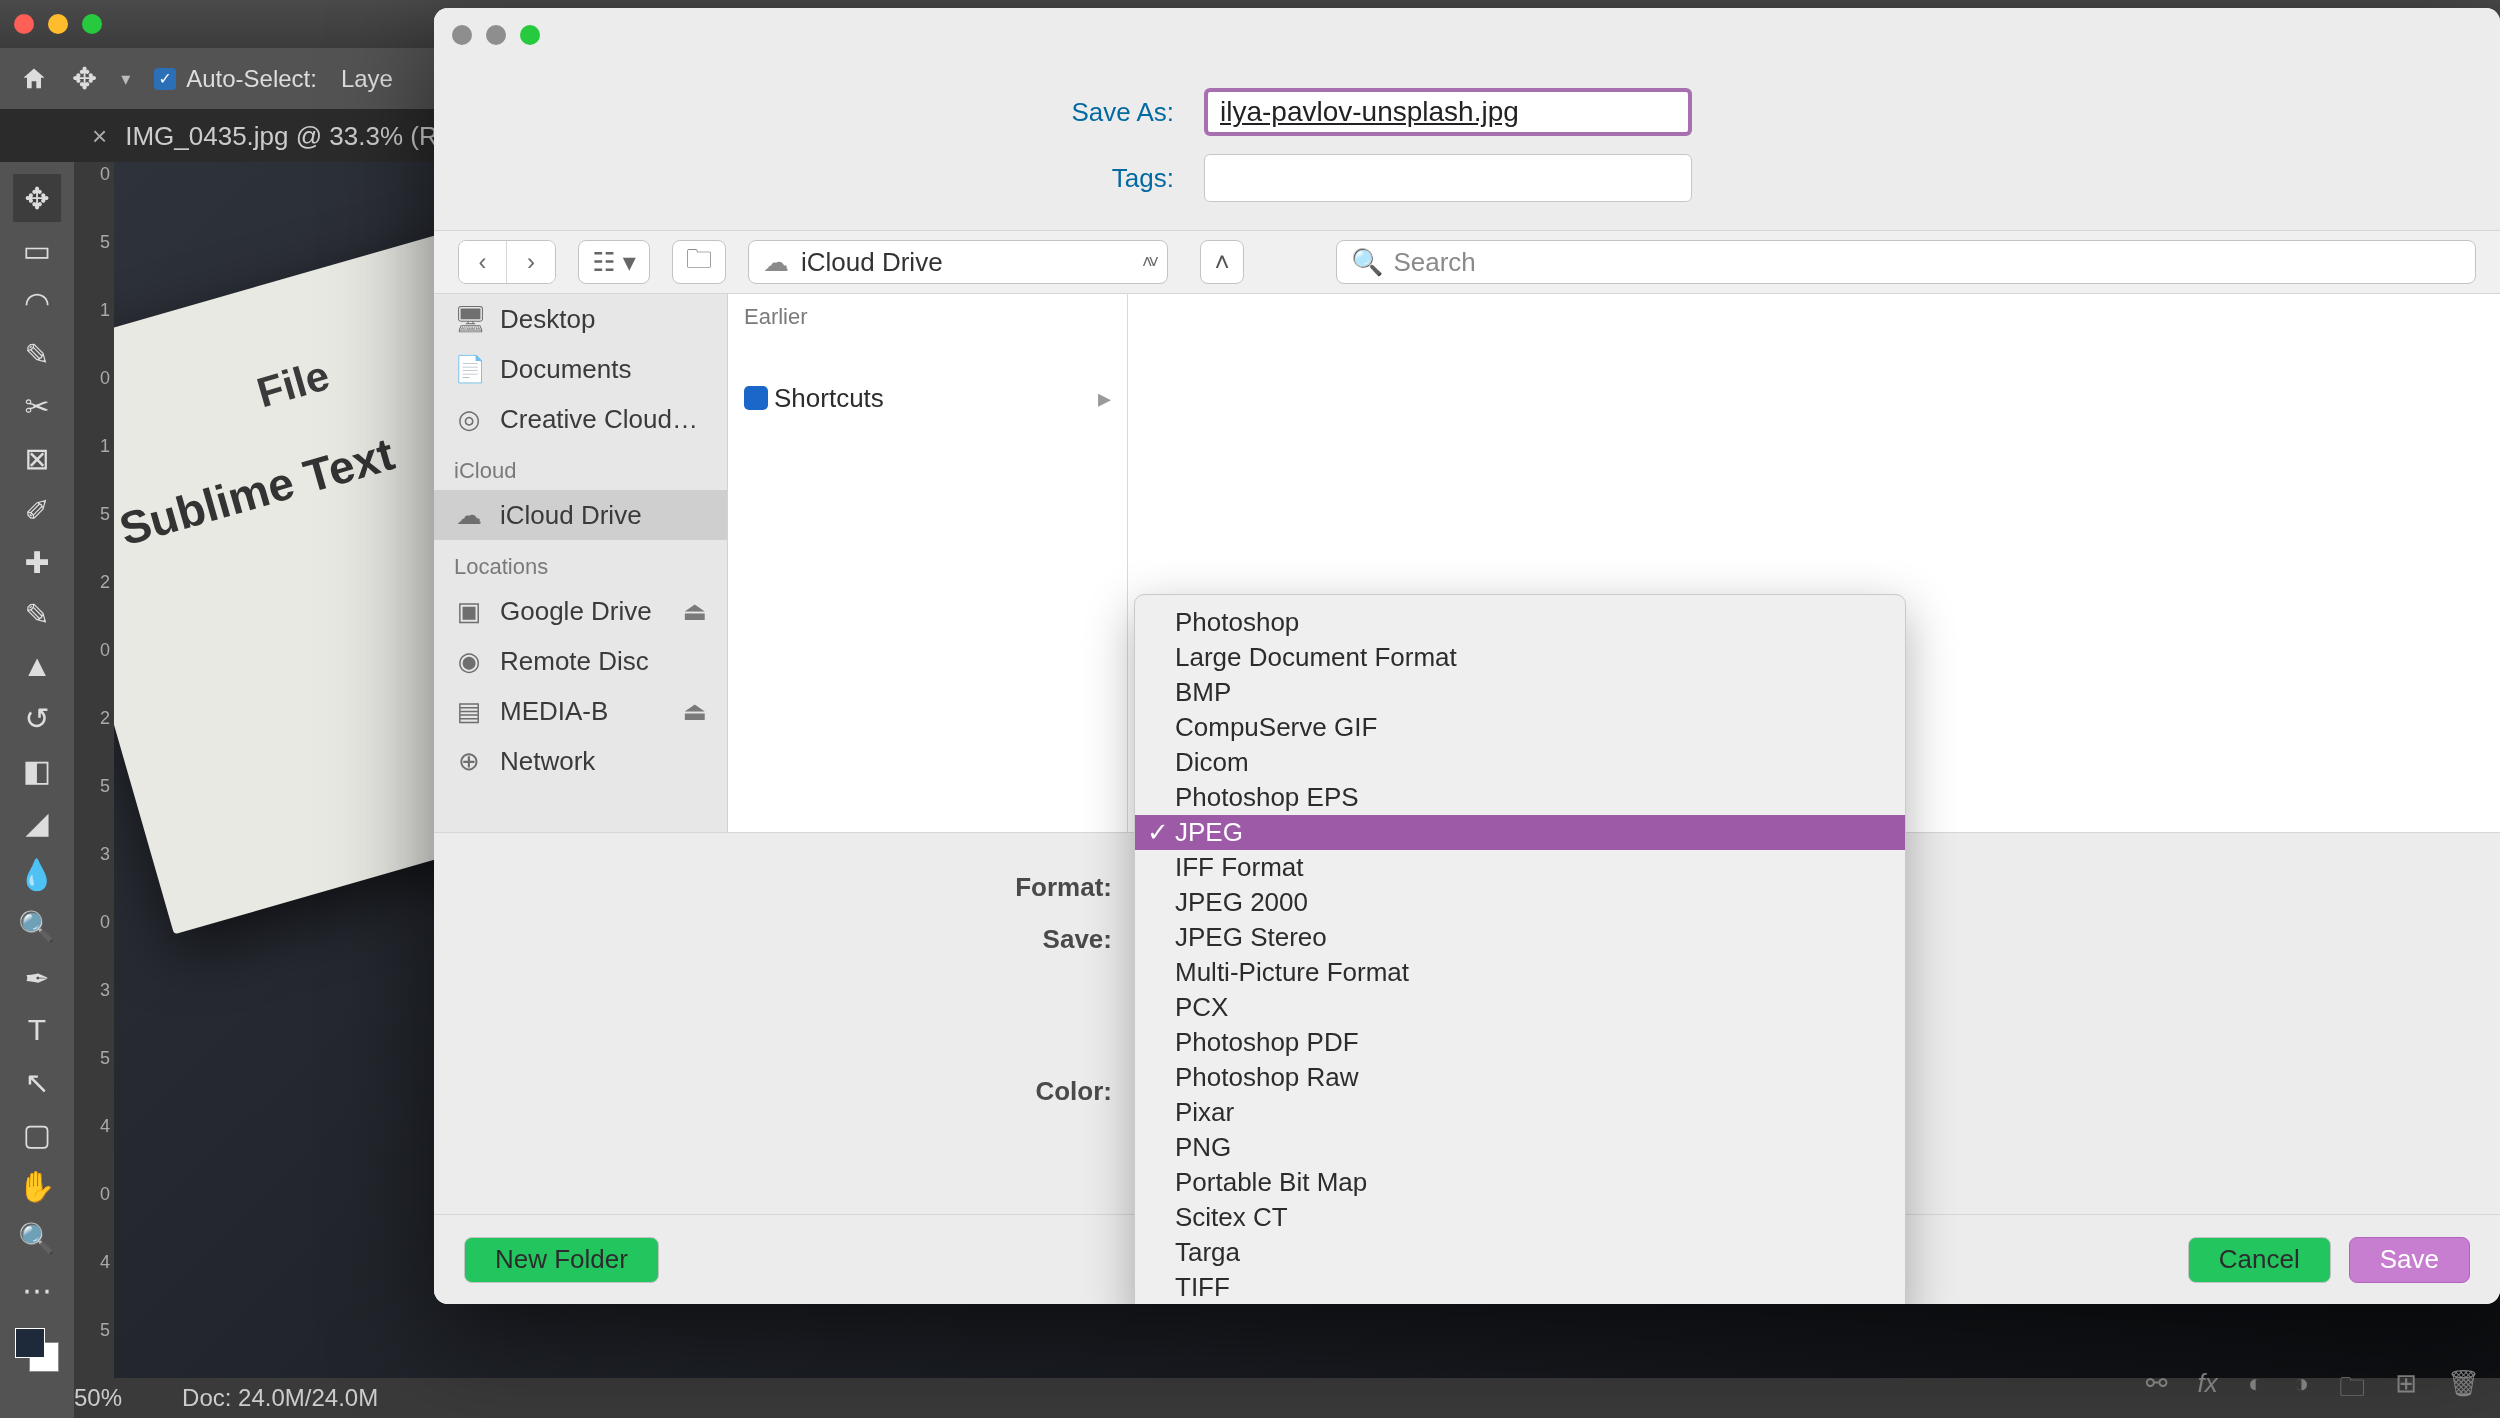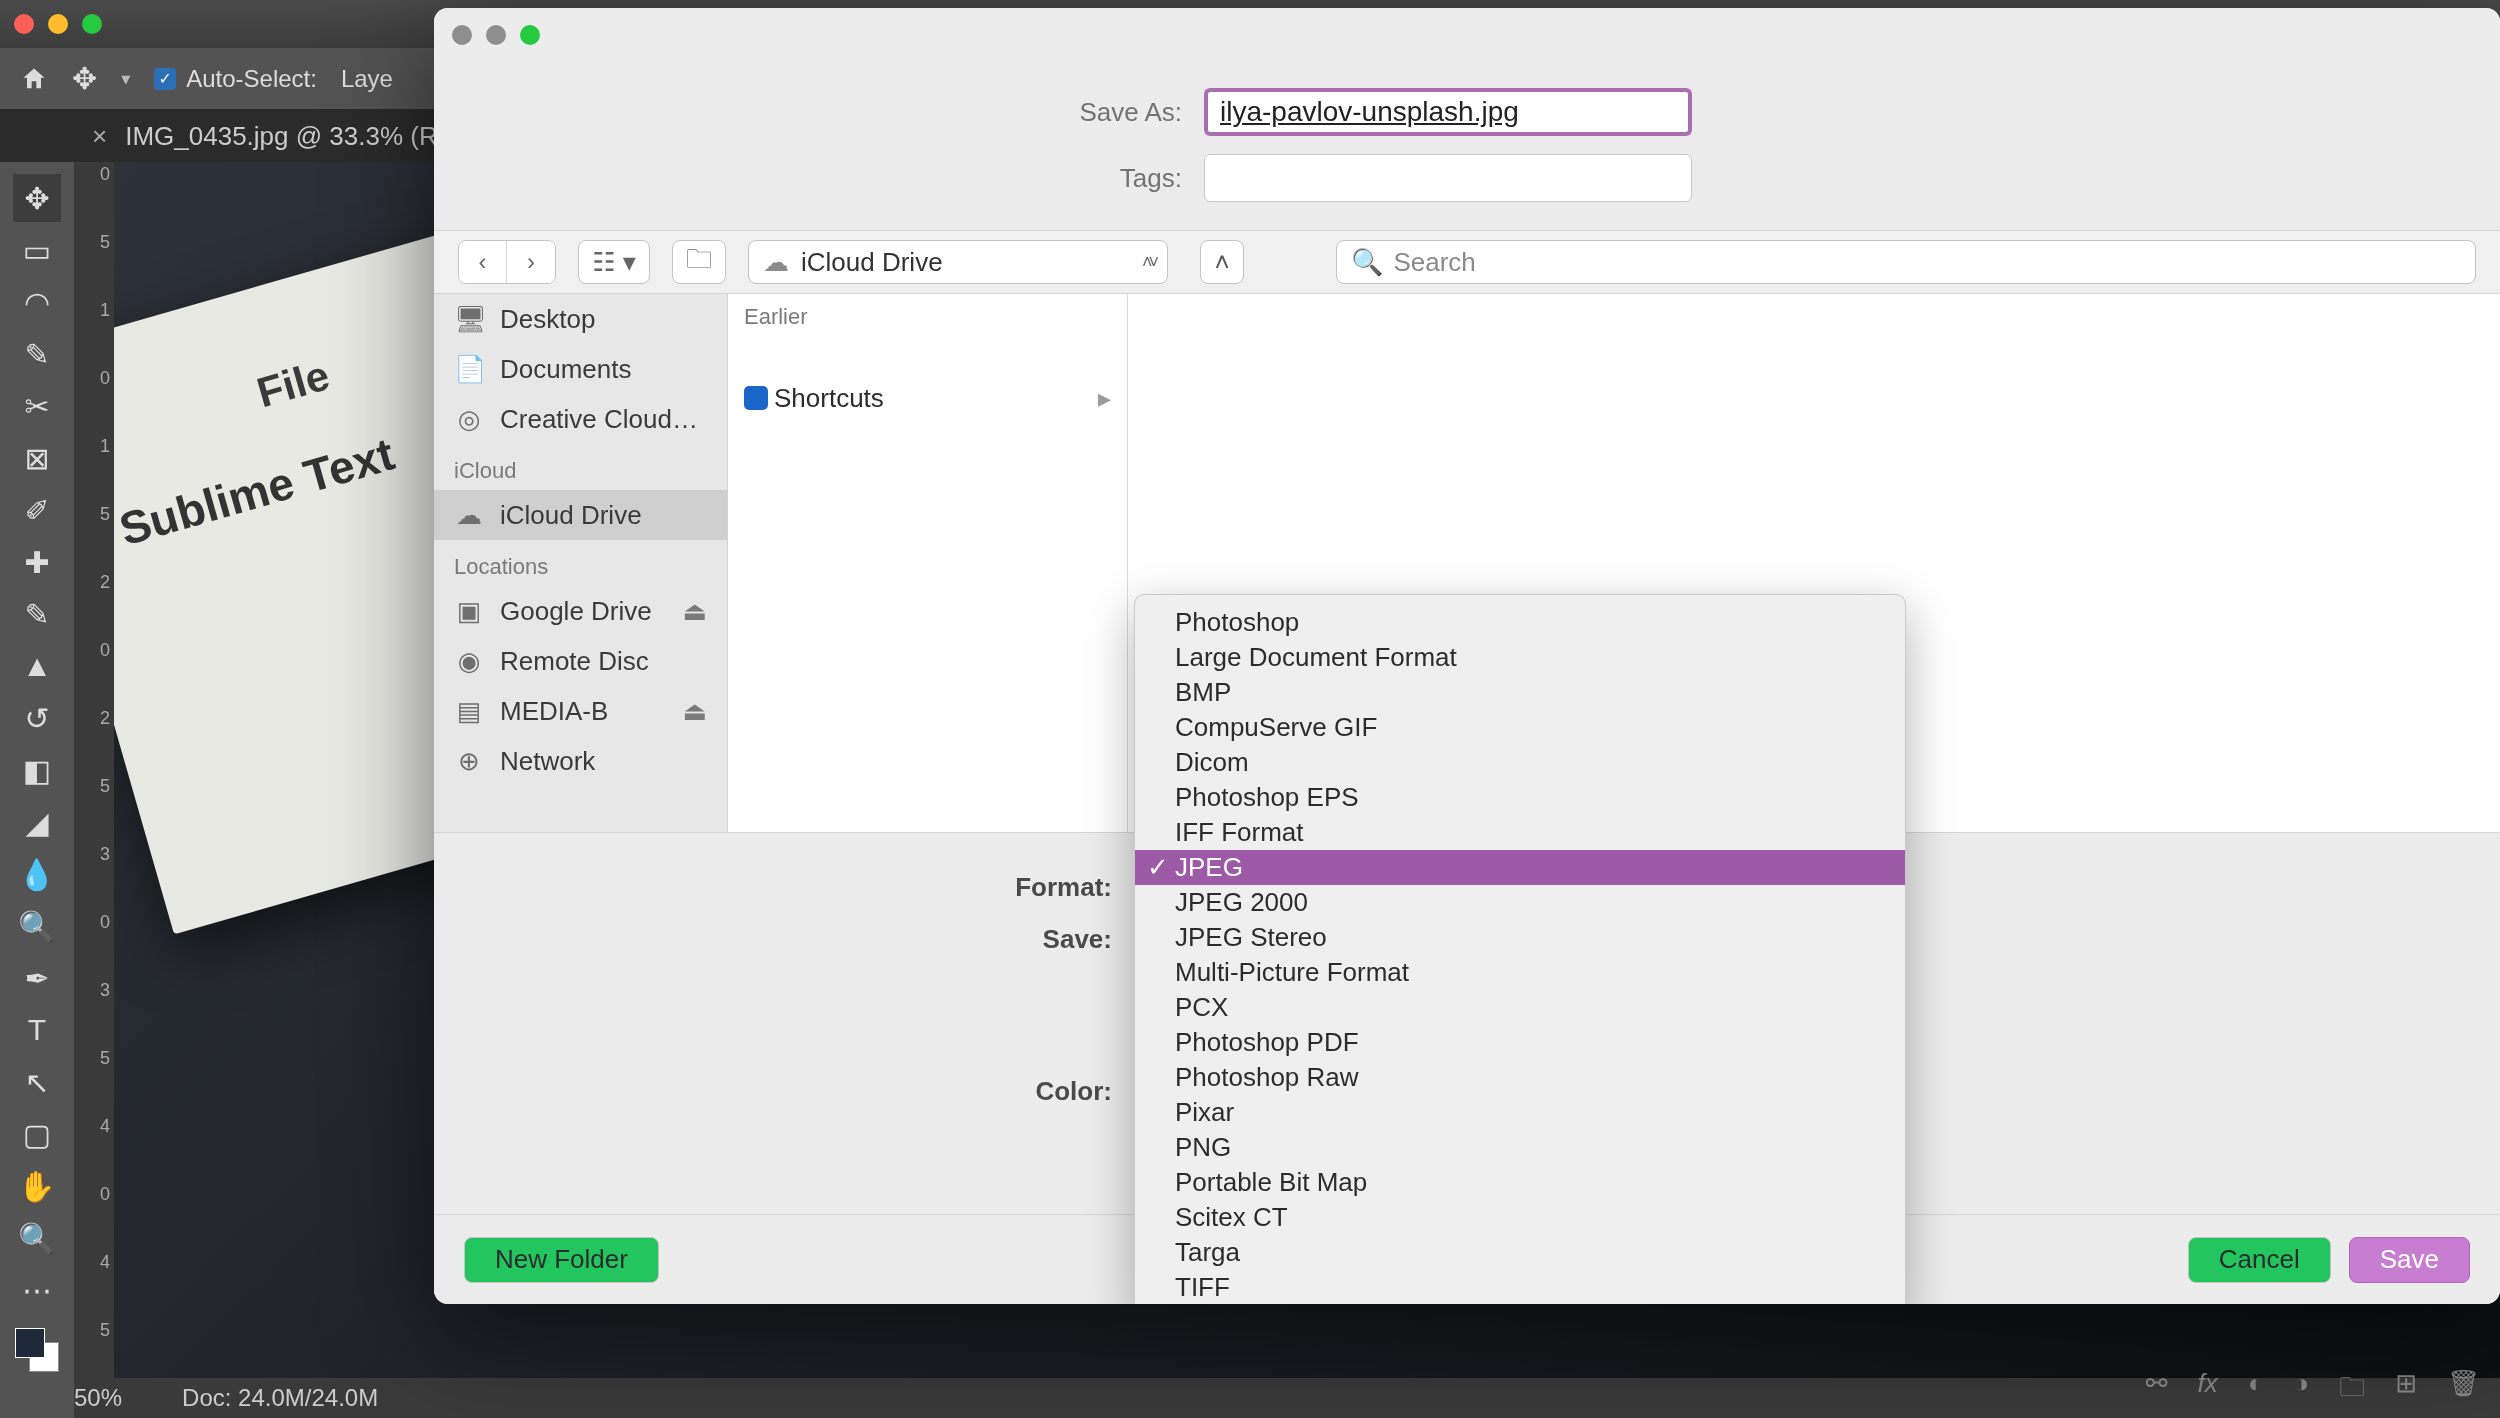--- a/index.html
+++ b/index.html
@@ -31,21 +31,21 @@
 .ps-canvas .book .b2{position:absolute;left:230px;top:80px;color:#3a3a3a;font-size:42px;font-weight:600;}
 .ps-status{position:absolute;left:74px;right:0;bottom:0;height:40px;background:#3a3a3a;display:flex;align-items:center;gap:60px;color:#ccc;font-size:24px;}
 .ps-bottom-right{position:absolute;right:20px;bottom:6px;display:flex;gap:30px;color:#8a8a8a;font-size:26px;}
 
 
 .dialog { position:absolute; left:434px; top:8px; width:2066px; height:1296px; background:#ececec; border-radius:14px; box-shadow:0 30px 100px rgba(0,0,0,.55); overflow:hidden; font-size:26px; color:#2c2c2c;}
 .dlg-title{height:54px;display:flex;align-items:center;padding-left:18px;background:#ececec;}
 .dlg-title .dot{width:20px;height:20px;}
 .dlg-top-form{padding:26px 40px 10px;}
 .form-row{display:flex;align-items:center;margin-bottom:18px;}
-.form-row label{width:730px;text-align:right;padding-right:22px;color:#737373;}
+.form-row label{width:730px;text-align:right;padding-right:30px;color:#0369a1;}
 .text-input{height:48px;border:4px solid #a86fb0;border-radius:6px;padding:0 12px;font-size:28px;background:#fff;color:#222;}
 .text-input.tags{border:1px solid #c7c7c7;}
 .saveas{width:488px;text-decoration:underline;}
 .tagsw{width:488px;}
 
 .browser-toolbar{height:64px;border-top:1px solid #d6d6d6;border-bottom:1px solid #d6d6d6;background:#f0f0f0;display:flex;align-items:center;padding:0 24px;gap:22px;}
 .seg{display:flex;border:1px solid #c3c3c3;border-radius:8px;overflow:hidden;background:#fff;height:44px;}
 .seg button{width:48px;background:#fff;border:none;border-right:1px solid #d7d7d7;color:#6a6a6a;font-size:24px;}
 .seg button:last-child{border-right:none;}
 .iconbtn{width:54px;height:44px;border:1px solid #c3c3c3;border-radius:8px;background:#fff;display:flex;align-items:center;justify-content:center;color:#666;}
@@ -302,22 +302,22 @@
     <button class="btn primary">Save</button>
   </div>
 
   <div class="format-popup" id="fmtpop">
       <div class="fmt-item">Photoshop</div>
       <div class="fmt-item">Large Document Format</div>
       <div class="fmt-item">BMP</div>
       <div class="fmt-item">CompuServe GIF</div>
       <div class="fmt-item">Dicom</div>
       <div class="fmt-item">Photoshop EPS</div>
+      <div class="fmt-item selected">JPEG</div>
       <div class="fmt-item">IFF Format</div>
-      <div class="fmt-item selected">JPEG</div>
       <div class="fmt-item">JPEG 2000</div>
       <div class="fmt-item">JPEG Stereo</div>
       <div class="fmt-item">Multi-Picture Format</div>
       <div class="fmt-item">PCX</div>
       <div class="fmt-item">Photoshop PDF</div>
       <div class="fmt-item">Photoshop Raw</div>
       <div class="fmt-item">Pixar</div>
       <div class="fmt-item">PNG</div>
       <div class="fmt-item">Portable Bit Map</div>
       <div class="fmt-item">Scitex CT</div>

